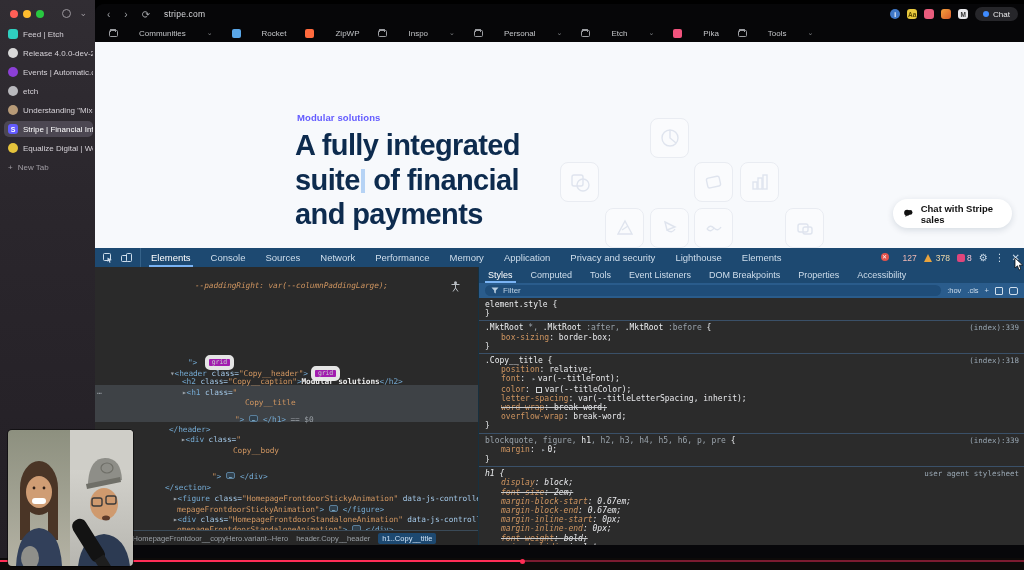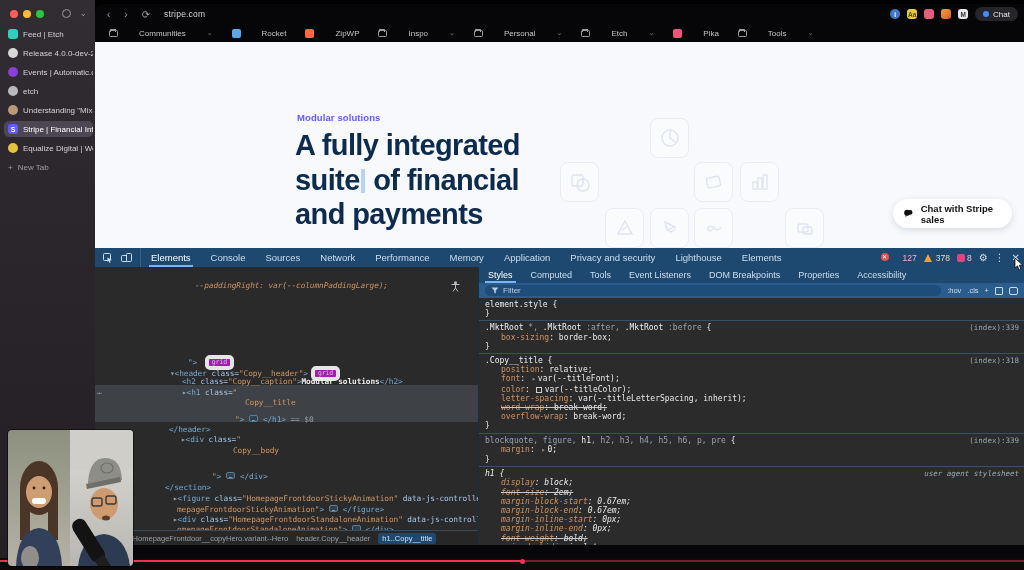--- a/index.html
+++ b/index.html
@@ -92,21 +92,21 @@
   .filter-box{flex:1;height:11px;background:#1f4d79;border-radius:6px;display:flex;align-items:center;gap:4px;
               color:#b9cfe2;font-size:8px;padding:0 6px;}
   .filter-right{display:flex;align-items:center;gap:6px;color:#cfdeec;font-size:7.5px;}
   .mini-ico{width:8px;height:8px;border:1px solid #cfdeec;border-radius:1px;}
   .rules{position:absolute;left:0;top:31px;right:0;bottom:0;overflow:hidden;
          font-family:"DejaVu Sans Mono",monospace;font-size:8px;line-height:9.2px;color:#e6e8ea;}
   .rule{position:relative;border-bottom:1px solid #3a5068;padding:2px 4px 2px 6px;}
   .rule-h{white-space:nowrap;}
   .sel-hi{color:#eceef0;} .sel-dim{color:#9aa3ab;}
   .rlink{position:absolute;right:5px;top:2px;color:#9aa8b4;font-size:7.5px;}
-  .rlink.it{font-style:italic;}
+  .rlink.it{}
   .prop{padding-left:16px;white-space:nowrap;}
   .pn{color:#cf9560;} .pv{color:#e9eaed;}
   .strike{text-decoration:line-through;text-decoration-color:#c7c9cc;}
   .it .pn,.it .pv,.it-row{font-style:italic;}
   .arrow{color:#9aa0a6;font-size:6.5px;margin:0 2px;}
   .swatch{display:inline-block;width:6px;height:6px;border:1px solid #cfd2d5;background:#2b2b2b;margin:0 3px 0 1px;vertical-align:-1px;}
   
   .cursor{position:absolute;z-index:60;}
   
   .webcam{position:absolute;left:8px;top:430px;width:125px;height:136px;z-index:50;border-radius:4px;overflow:hidden;

